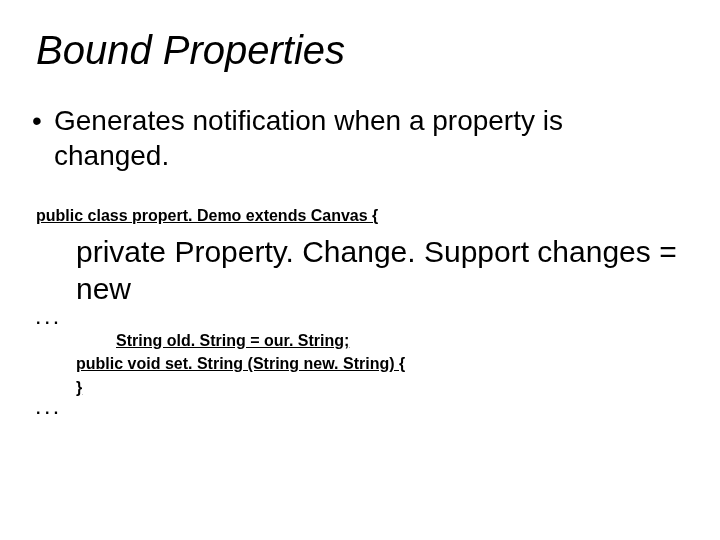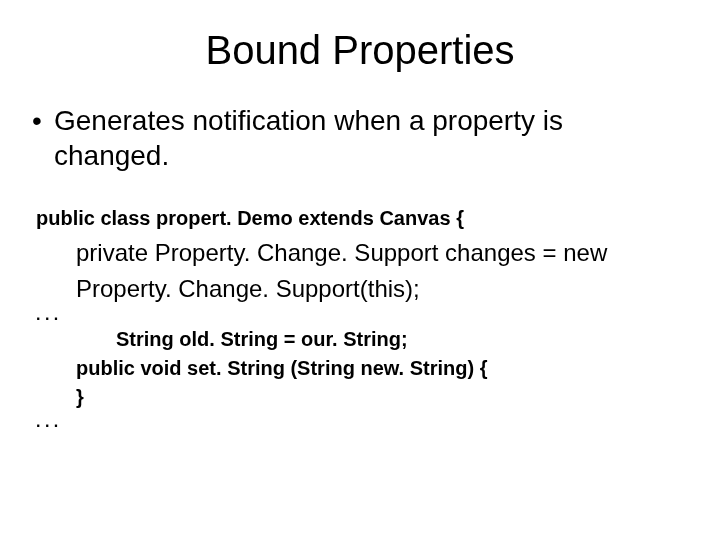--- a/index.html
+++ b/index.html
@@ -11,70 +11,70 @@
     font-family: Arial, Helvetica, sans-serif;
     color: #000000;
     overflow: hidden;
   }
   .slide {
     padding: 20px 36px 20px 36px;
     box-sizing: border-box;
   }
   .title {
     font-size: 40px;
-    text-align: center;
     margin: 8px 0 30px 0;
     font-weight: normal;
+    font-style: italic;
   }
   .bullet {
     font-size: 28px;
     margin: 0 0 32px 0;
     padding-left: 18px;
     position: relative;
     line-height: 1.25;
   }
   .bullet::before {
     content: "•";
     position: absolute;
     left: -4px;
     top: 0;
   }
   .code-line {
-    font-size: 20px;
+    font-size: 16px;
     font-family: Arial, Helvetica, sans-serif;
     margin: 2px 0;
     line-height: 1.35;
+    text-decoration: underline;
   }
   .bold { font-weight: bold; }
   .ind0 { padding-left: 0px; }
   .ind1 { padding-left: 40px; }
   .ind2 { padding-left: 80px; }
   .big-code {
-    font-size: 24px;
+    font-size: 30px;
     line-height: 1.25;
     margin: 6px 0 2px 40px;
   }
   .ell {
     font-size: 16px;
     font-weight: bold;
     margin: 2px 0;
   }
 </style>
 </head>
 <body>
 
 <div class="slide">
   <h1 class="title">Bound Properties</h1>
 
   <p class="bullet">Generates notification when a property is changed.</p>
 
   <div class="code-line bold ind0">public class propert. Demo extends Canvas {</div>
 
   <div class="big-code">private Property. Change. Support changes = new</div>
-  <div class="big-code">Property. Change. Support(this);</div>
 
   <div class="ell ind0">. . .</div>
 
   <div class="code-line bold ind2">String old. String = our. String;</div>
   <div class="code-line bold ind1">public void set. String (String new. String) {</div>
 
   <div class="code-line bold ind1">}</div>
   <div class="ell ind0">. . .</div>
 </div>
 

